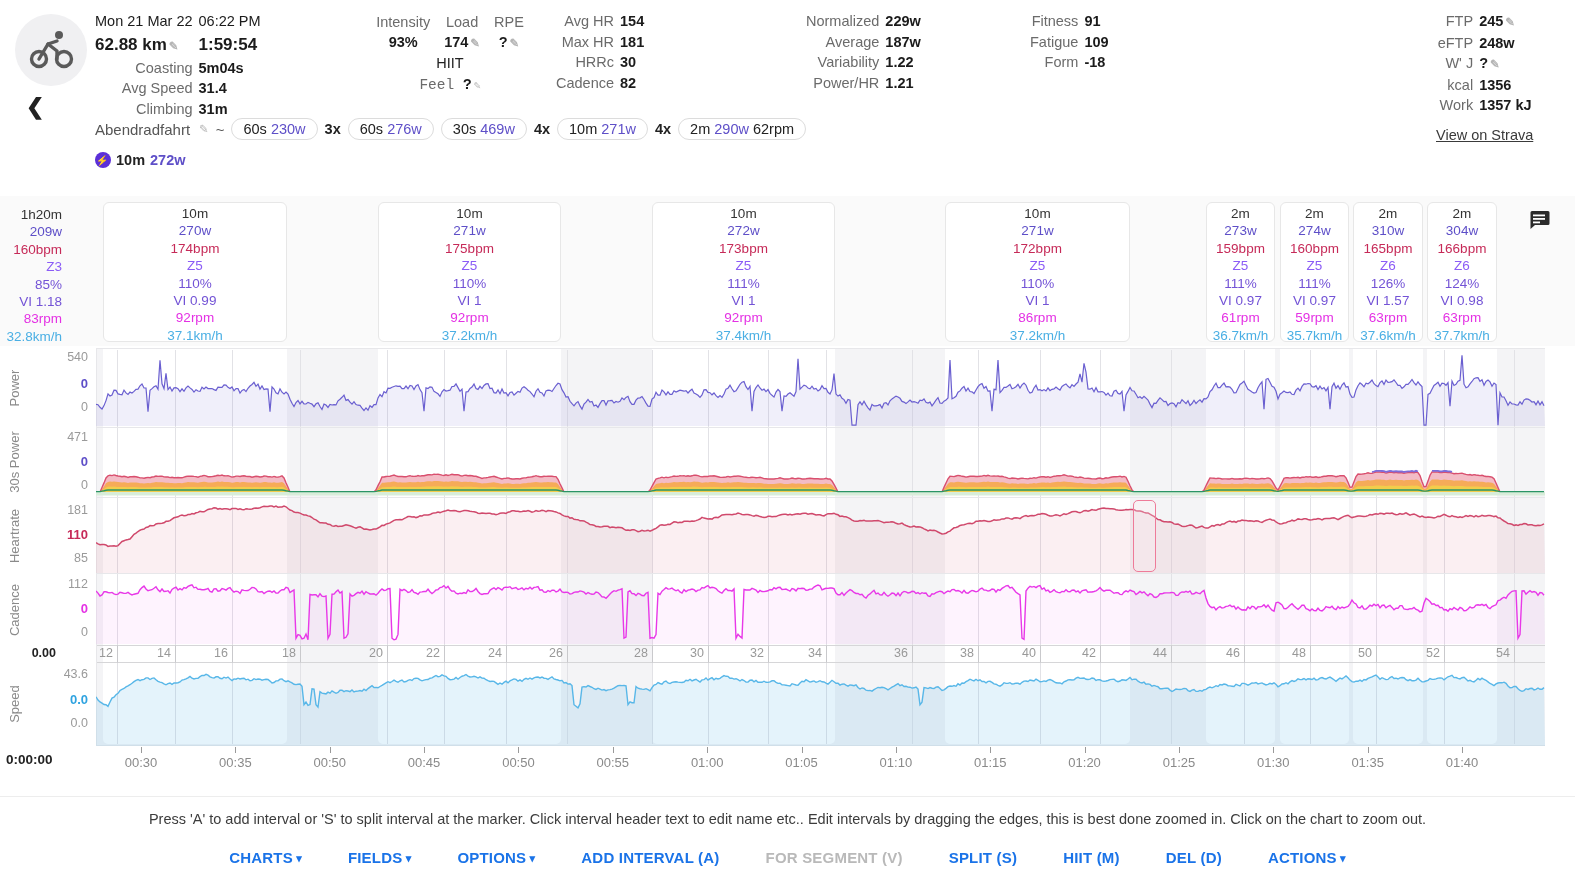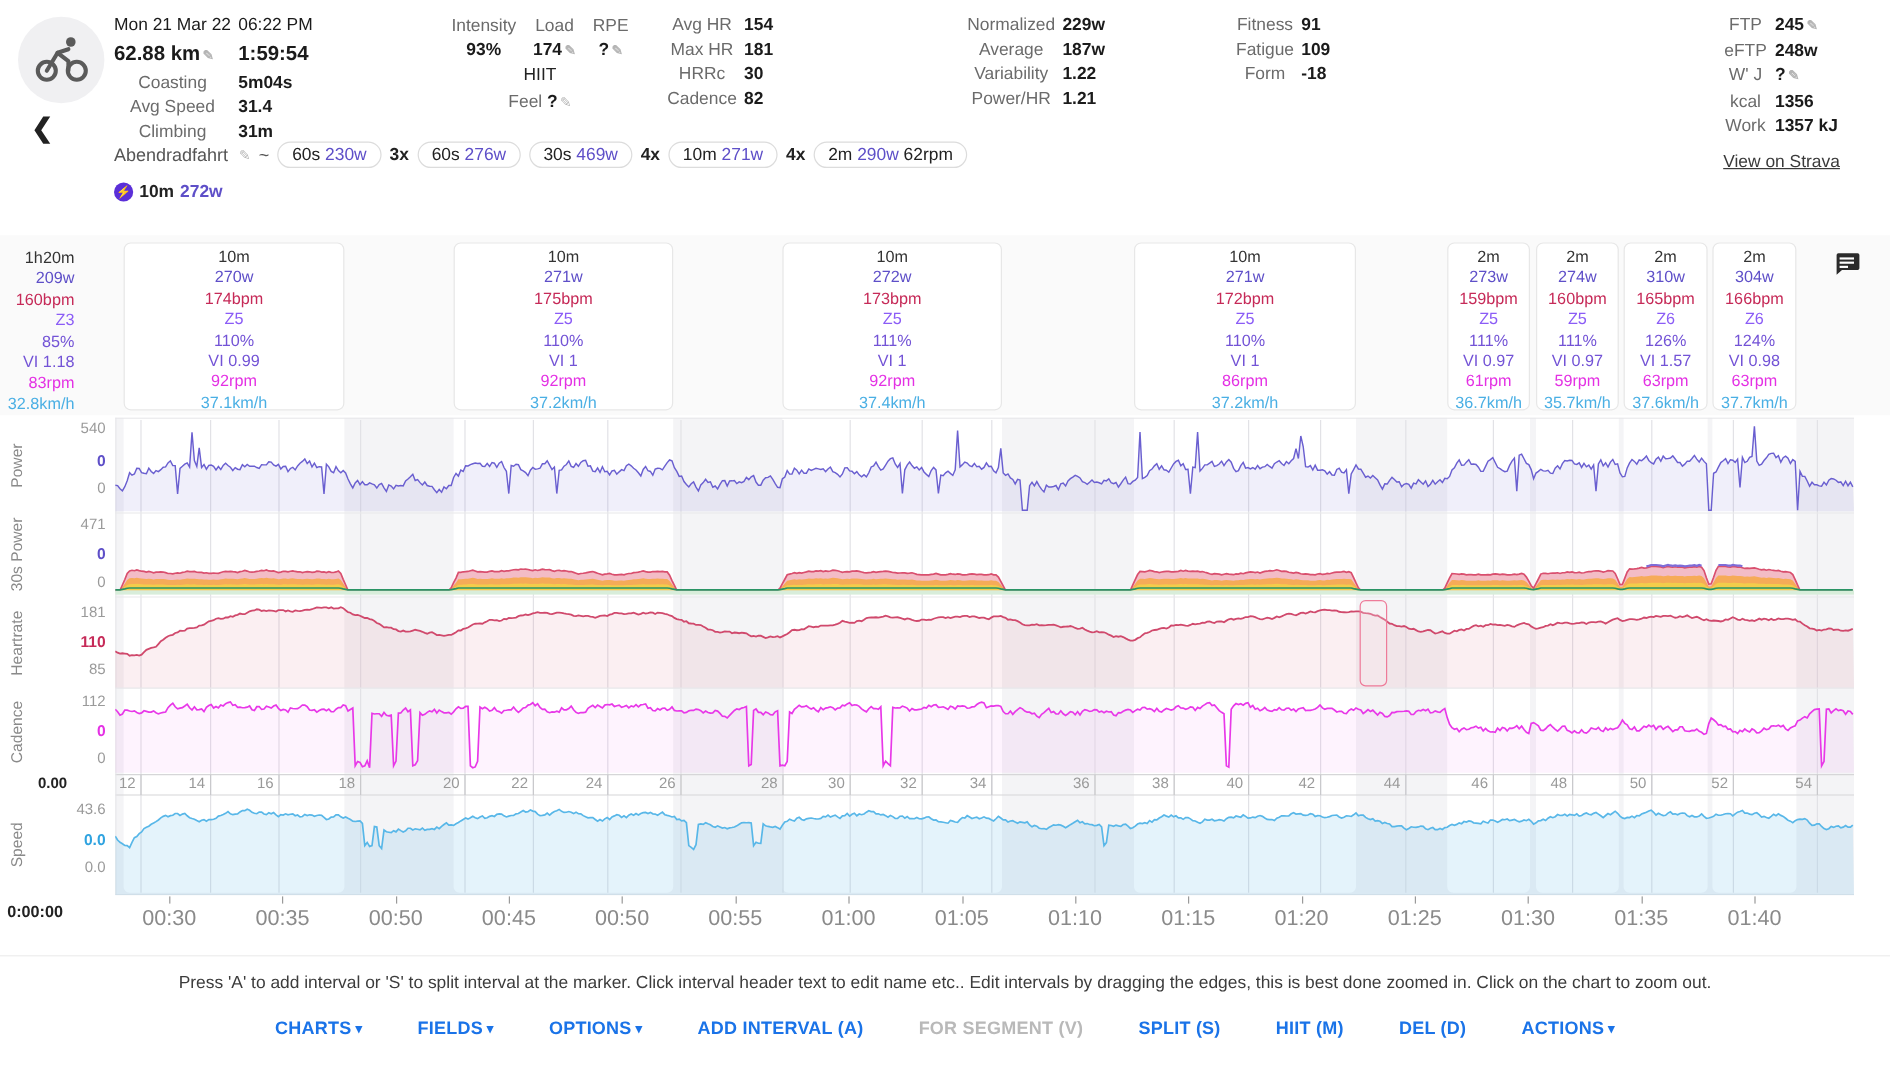--- a/index.html
+++ b/index.html
@@ -5,31 +5,31 @@
   * { margin:0; padding:0; box-sizing:border-box; }
   html,body { background:#fff; font-family:"Liberation Sans", sans-serif; }
   #app { position:relative; width:1575px; height:892px; overflow:hidden; background:#fff; color:#1b1b1b; }
 
   
   .avatar { position:absolute; left:15px; top:14px; width:72px; height:72px; border-radius:50%;
             background:#f0f0f2; display:flex; align-items:center; justify-content:center; }
   .back-btn { position:absolute; left:26px; top:94px; font-size:22px; font-weight:bold; color:#222; cursor:pointer; }
   .pair-col { position:absolute; display:grid; grid-template-columns:auto auto; column-gap:6px; row-gap:1px;
               font-size:14.5px; line-height:19.5px; }
-  .pair-col .lbl { text-align:center; color:#6b6b6b; white-space:nowrap; }
+  .pair-col .lbl { text-align:right; color:#6b6b6b; white-space:nowrap; }
   .pair-col .val { text-align:left; font-weight:bold; color:#1b1b1b; white-space:nowrap; }
   .date-row { color:#4a4a4a; font-weight:normal !important; }
   .big { font-size:17px; font-weight:bold; line-height:23px; }
   .pencil { color:#b5b5b5; font-size:11.5px; margin-left:2px; cursor:pointer; }
   .intensity-col { position:absolute; left:368px; top:12px; width:164px; text-align:center; font-size:14.5px; }
   .intensity-grid { display:grid; grid-template-columns:auto auto auto; column-gap:14px; justify-content:center; line-height:20px; }
   .intensity-grid .h { color:#6b6b6b; }
   .intensity-grid .v { font-weight:bold; }
   .hiit { margin-top:1px; line-height:19px; color:#222; }
-  .feel { margin-top:3px; line-height:19px; color:#6b6b6b; }
+  .feel { margin-top:3px; line-height:19px; color:#6b6b6b;font-family:Liberation Mono, monospace; }
   .feel b { color:#1b1b1b; }
   .strava { margin-top:9px; grid-column:1 / span 2; text-align:right; }
   .strava a { color:#3a3a3a; font-weight:normal; }
 
   
   .name-row { position:absolute; left:95px; top:118px; display:flex; align-items:center; gap:7px; font-size:15px; color:#555; }
   .chip { border:1px solid #dcdcdc; border-radius:14px; padding:2px 11px; background:#fff; font-size:14.5px;
           color:#222; white-space:nowrap; cursor:pointer; }
   .chip .w { color:#5e4fc8; }
   .chip-prefix { font-weight:bold; color:#222; font-size:14.5px; }
@@ -51,21 +51,21 @@
   
   .plot-bg { position:absolute; left:96px; top:348px; width:1449px; height:398px; background:#f4f4f6; }
   .plot-svg { position:absolute; left:96px; top:348px; }
   .track-label { position:absolute; left:14px; color:#8a8a8a; font-size:13px;
                  transform:translate(-50%,-50%) rotate(-90deg); white-space:nowrap; }
   .tick { position:absolute; left:30px; width:58px; text-align:right; font-size:12.5px; color:#9a9a9a; }
   .tick.mk { font-weight:bold; font-size:13px; }
   .dist-origin { position:absolute; left:0px; width:56px; text-align:right; top:646px; font-size:12.5px; font-weight:bold; color:#222; }
   .time-origin { position:absolute; left:6px; width:60px; top:752px; font-size:13.5px; font-weight:600; color:#222; }
   .dist-lbl { position:absolute; top:646px; width:36px; text-align:right; font-size:12.5px; color:#999; }
-  .time-lbl { position:absolute; top:755px; width:60px; text-align:center; font-size:18px; color:#8a8a8a; }
+  .time-lbl { position:absolute; top:755px; width:60px; text-align:center; font-size:13px; color:#8a8a8a; }
   .time-tick { position:absolute; top:747px; width:1px; height:6px; background:#9a9a9a; }
   .hr-marker { position:absolute; left:1133px; top:500px; width:23px; height:72px; border:1.5px solid #ee7b99;
                border-radius:5px; background:rgba(255,240,244,0.25); cursor:ew-resize; }
 
   
   .footer { position:absolute; left:0; top:796px; width:1575px; height:96px; background:#fff; border-top:1px solid #ededed; }
   .instruction { position:absolute; left:0; top:14px; width:1575px; text-align:center; font-size:14.5px; color:#3c3c3c; }
   .menu { position:absolute; left:0; top:52px; width:1575px; display:flex; justify-content:center; gap:46px; }
   .menu-item { font-size:15px; font-weight:bold; color:#1a73e8; letter-spacing:0.2px; white-space:nowrap; cursor:pointer; }
   .menu-item.disabled { color:#b9b9b9; cursor:default; }

